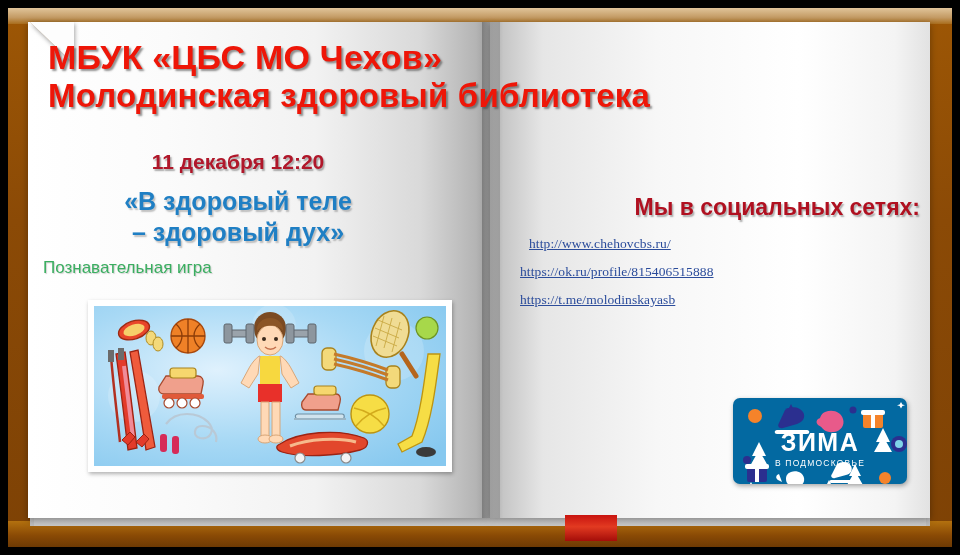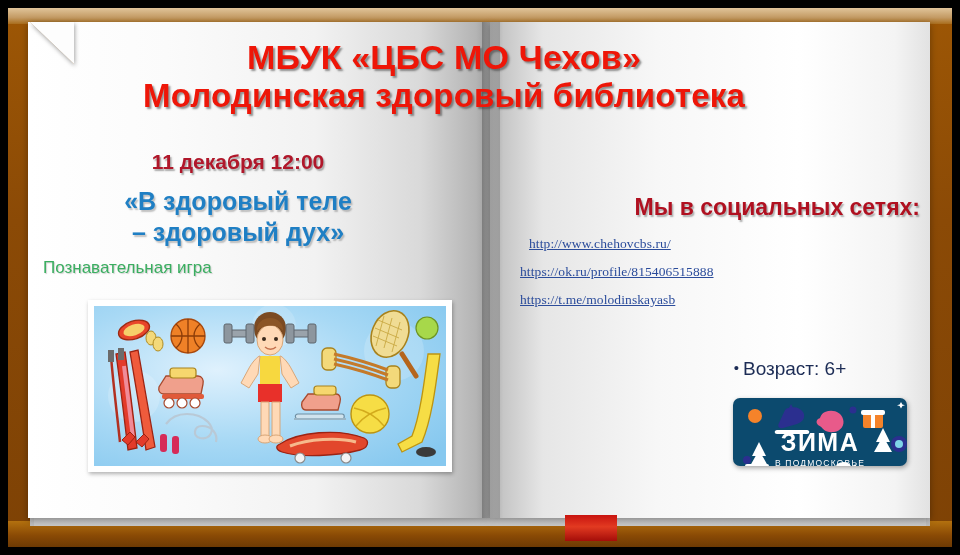--- a/index.html
+++ b/index.html
@@ -37,23 +37,23 @@
     border-left:44px solid transparent;border-top:42px solid #c9a577;}
   .fold2{position:absolute;left:30px;top:22px;width:0;height:0;
     border-right:44px solid #fdfdfd;border-bottom:42px solid transparent;
     filter:drop-shadow(1px 2px 2px rgba(0,0,0,.35));}
 
   
   .ribbon{position:absolute;left:565px;bottom:14px;width:52px;height:26px;
     background:linear-gradient(180deg,#c8130f,#e23a21 45%,#a40d09);}
 
   
-  .head-title{position:absolute;left:0;top:38px;width:888px;text-align:center;
+  .head-title{position:absolute;left:0;top:38px;width:888px;
     font-size:34px;font-weight:bold;color:#ee1608;line-height:1.16;
-    text-shadow:2px 2px 2px rgba(60,60,60,.55);letter-spacing:.2px;}
+    text-shadow:2px 2px 2px rgba(60,60,60,.55);letter-spacing:.2px;padding-left:48px;}
   .head-line2{display:block;font-size:33px;}
 
   .event-date{position:absolute;left:28px;top:150px;width:420px;text-align:center;
     font-size:21px;font-weight:bold;color:#b0172a;text-shadow:1.5px 1.5px 1.5px rgba(90,90,90,.5);}
   .event-title{position:absolute;left:28px;top:186px;width:420px;text-align:center;
     font-size:25px;font-weight:bold;color:#1f7fc4;line-height:1.22;
     text-shadow:1.5px 1.5px 1.5px rgba(120,120,120,.45);}
   .event-kind{position:absolute;left:28px;top:258px;width:420px;text-align:left;
     font-size:17px;color:#3aae60;text-shadow:1px 1px 1px rgba(140,140,140,.4);padding-left:15px;}
 
@@ -69,22 +69,22 @@
   .age .dot{font-size:15px;vertical-align:2px;margin-right:4px;}
 
   
   .sports{position:absolute;left:88px;top:300px;width:364px;height:172px;background:#fff;
     padding:6px;box-sizing:border-box;box-shadow:1px 2px 4px rgba(0,0,0,.3);}
   .sports-inner{position:relative;width:100%;height:100%;overflow:hidden;
     background:radial-gradient(circle at 30% 40%,#cfeafb 0%,#a8d9f5 55%,#8fcdf1 100%);}
   .sv{position:absolute;}
 
   
-  .zima{position:absolute;left:733px;top:398px;width:174px;height:68px;border-radius:7px;
-    background:#0c4a6e;overflow:hidden;box-shadow:1px 2px 5px rgba(0,0,0,.35);}
+  .zima{position:absolute;left:733px;top:398px;width:174px;height:86px;border-radius:7px;
+    background:#0369a1;overflow:hidden;box-shadow:1px 2px 5px rgba(0,0,0,.35);}
   .zima-title{position:absolute;left:0;top:30px;width:100%;text-align:center;
     color:#fff;font-size:25px;font-weight:bold;letter-spacing:1.5px;}
   .zima-sub{position:absolute;left:0;top:60px;width:100%;text-align:center;
     color:#fff;font-size:8.5px;font-weight:normal;letter-spacing:1.2px;}
   .zi{position:absolute;}
 </style>
 </head>
 <body>
 
 <div id="poster">
@@ -105,21 +105,21 @@
   <div class="fold"></div>
   <div class="fold2"></div>
 
   <div class="ribbon"></div>
 
   <div class="head-title">
     <span>МБУК «ЦБС МО Чехов»</span>
     <span class="head-line2">Молодинская здоровый библиотека</span>
   </div>
 
-  <div class="event-date">11 декабря 12:00</div>
+  <div class="event-date">11 декабря 12:20</div>
   <div class="event-title">
     <span>«В здоровый теле</span><br>
     <span>– здоровый дух»</span>
   </div>
   <div class="event-kind">Познавательная игра</div>
 
   <div class="sports">
     <div class="sports-inner">
       <svg class="sv" width="352" height="160" viewBox="0 0 352 160">
         <defs>
@@ -240,23 +240,20 @@
     </div>
   </div>
 
   <div class="social-head">Мы в социальных сетях:</div>
   <div class="links">
     <a class="link-first" href="#">http://www.chehovcbs.ru/</a>
     <a href="#">https://ok.ru/profile/815406515888</a>
     <a href="#">https://t.me/molodinskayasb</a>
   </div>
 
-  <div class="age">
-    <span class="dot">•</span><span>Возраст: 6+</span>
-  </div>
 
   <div class="zima">
     <svg class="zi" width="174" height="95" viewBox="0 0 174 95">
       <circle cx="22" cy="18" r="7" fill="#f5832a"></circle>
       <circle cx="14" cy="62" r="4" fill="#2b2f8f"></circle>
       <circle cx="152" cy="80" r="6" fill="#f5832a"></circle>
       <circle cx="120" cy="12" r="3.5" fill="#2b2f8f"></circle>
       <path d="M58 6l2 4 4 1-4 1-2 4-2-4-4-1 4-1z" fill="#2b2f8f"></path>
       <path d="M96 82l2 4 4 1-4 1-2 4-2-4-4-1 4-1z" fill="#ffffff"></path>
       <path d="M18 84l1.6 3 3 .8-3 .8-1.6 3-1.6-3-3-.8 3-.8z" fill="#ffffff"></path>

